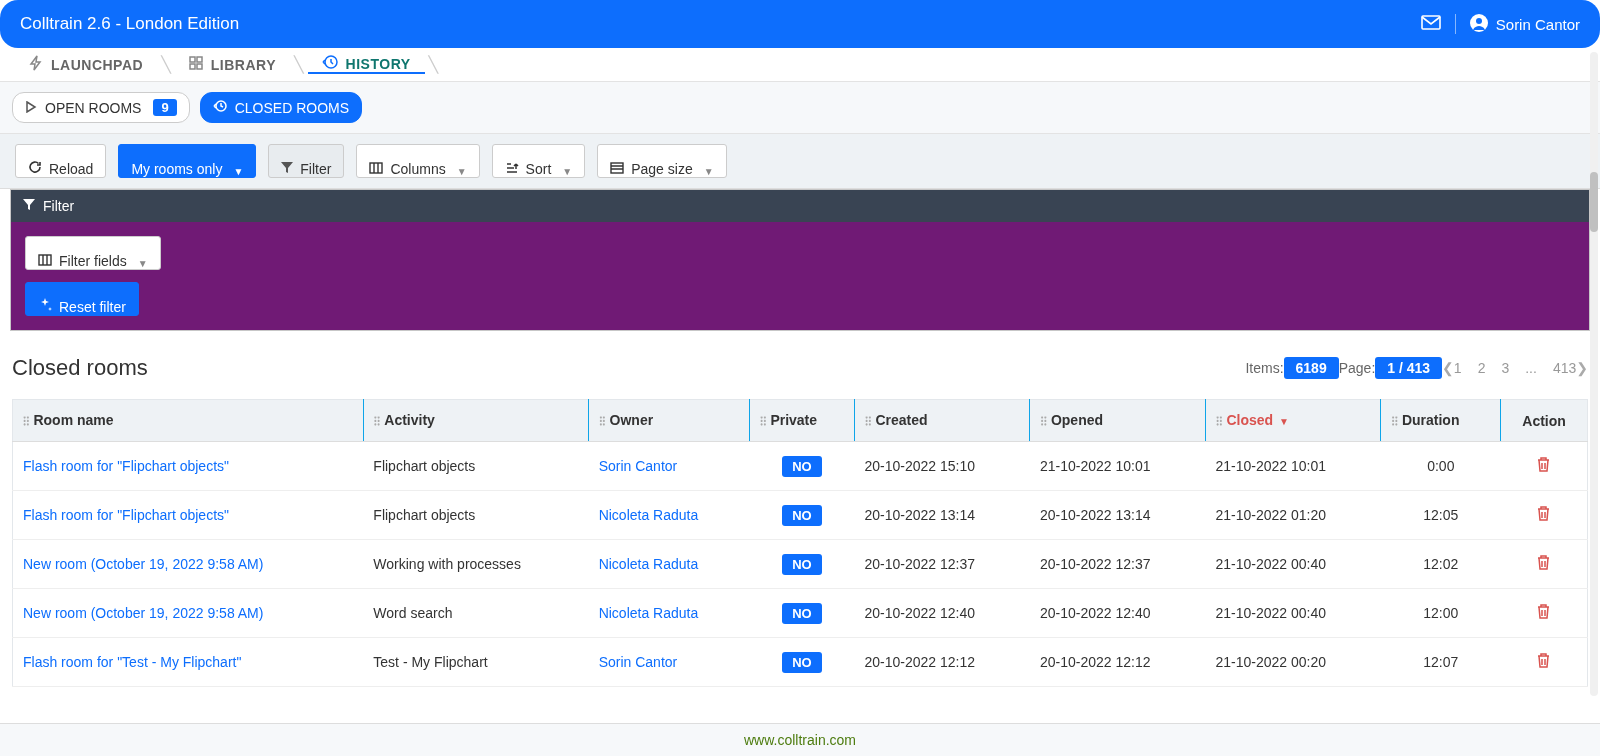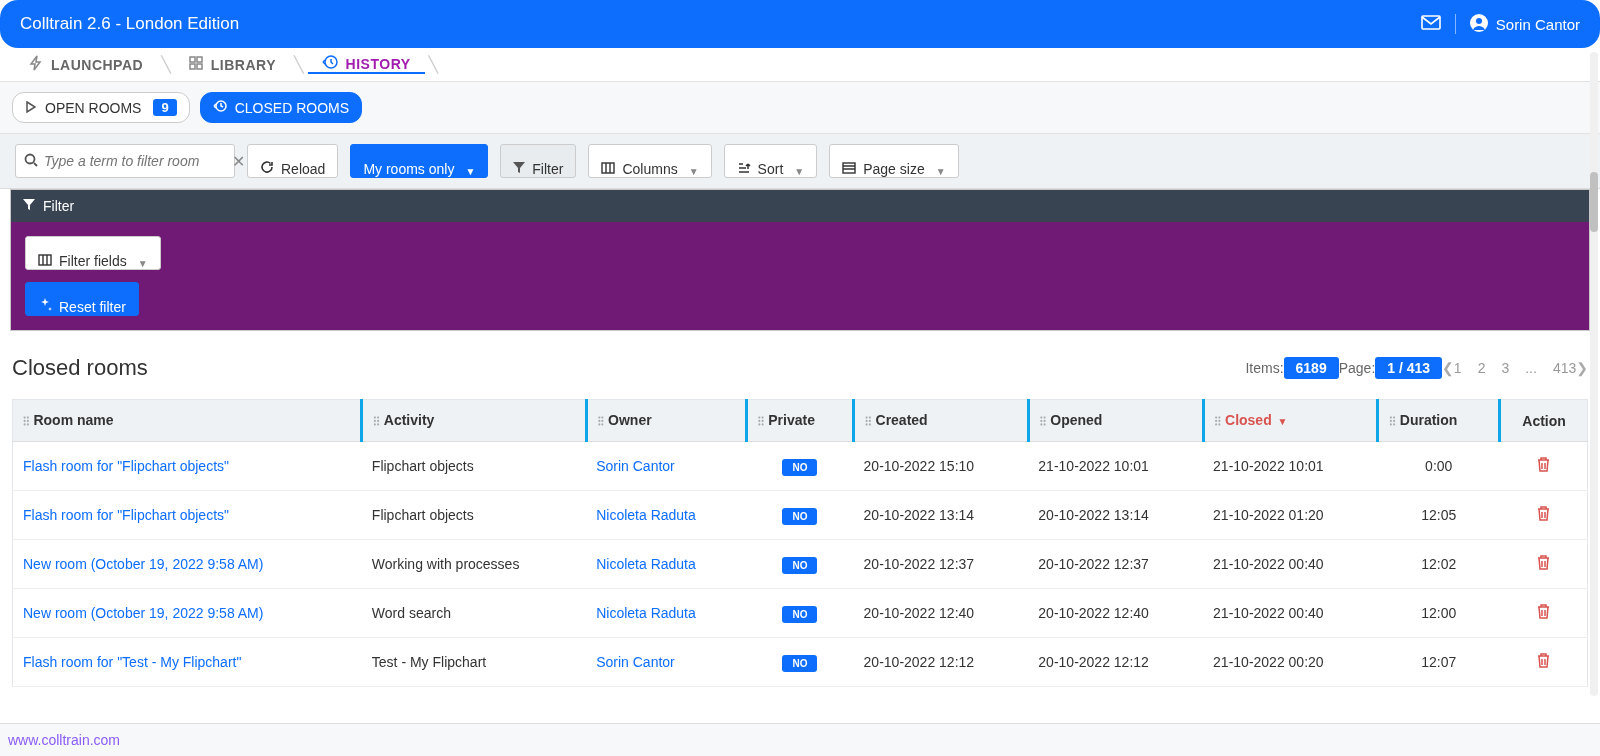--- a/index.html
+++ b/index.html
@@ -7,21 +7,21 @@
 
 .topbar { background: #0d6efd; color: #fff; height: 48px; display: flex; align-items: center; justify-content: space-between; padding: 0 20px; border-radius: 18px; }
 .topbar .title { font-size: 17px; font-weight: 400; }
 .topbar .right { display: flex; align-items: center; gap: 14px; }
 .topbar .divider { width: 1px; height: 20px; background: rgba(255,255,255,0.5); }
 .topbar .user { display: flex; align-items: center; gap: 8px; font-size: 15px; }
 .icon-svg { display: inline-block; vertical-align: middle; }
 
 .nav-tabs { display: flex; align-items: center; padding: 0 15px; height: 34px; border-bottom: 1px solid #e3e3e3; background: #fff; }
 .nav-tab { display: flex; align-items: center; gap: 8px; padding: 0 14px; height: 18px; color: #666; font-size: 14px; font-weight: 600; letter-spacing: 0.5px; text-transform: uppercase; cursor: pointer; }
-.nav-tab.active { color: #a21caf; border-bottom: 2px solid #0d6efd; }
+.nav-tab.active { color: #0f766e; border-bottom: 2px solid #0d6efd; }
 .nav-sep { color: #ccc; font-size: 16px; margin: 0 4px; }
 
 .subnav { display: flex; gap: 10px; padding: 10px 12px; background: #f6f8fa; border-bottom: 1px solid #e3e3e3; }
 .pill-btn { display: inline-flex; align-items: center; gap: 8px; padding: 6px 12px; border: 1px solid #ccc; background: #fff; border-radius: 12px; cursor: pointer; font-size: 14px; color: #333; }
 .pill-btn.primary { background: #0d6efd; color: #fff; border-color: #0d6efd; }
 .pill-btn .badge { background: #0d6efd; color: #fff; padding: 1px 8px; border-radius: 3px; font-size: 13px; font-weight: 600; margin-left: 4px; }
 .pill-btn.primary .icon-svg path, .pill-btn.primary .icon-svg circle { stroke: #fff; }
 
 .toolbar { display: flex; gap: 12px; padding: 10px 15px; background: #eef2f5; border-bottom: 1px solid #ddd; }
 .search-wrap { display: flex; align-items: center; border: 1px solid #ccc; background: #fff; border-radius: 3px; padding: 0 8px; height: 34px; width: 220px; }
@@ -41,32 +41,32 @@
 .content { padding: 8px 12px 0; }
 .content-header { display: flex; justify-content: space-between; align-items: center; margin-bottom: 18px; }
 .content-header h2 { font-size: 22px; font-weight: 400; color: #333; }
 .pager { display: flex; align-items: center; font-size: 14px; color: #666; }
 .pager .badge-blue { background: #0d6efd; color: #fff; padding: 3px 12px; border-radius: 3px; font-weight: 700; }
 .pager .page-links { display: flex; align-items: center; gap: 16px; }
 .pager .page-links span { cursor: pointer; color: #999; }
 .pager .arrow { color: #aaa; cursor: pointer; font-size: 14px; }
 
 table { width: 100%; border-collapse: collapse; border: 1px solid #e3e7eb; }
-thead th { background: #eef2f5; text-align: left; padding: 12px 10px; font-weight: 600; font-size: 14px; color: #333; border-bottom: 1px solid #ddd; border-right: 3px solid #0ea5e9; }
+thead th { background: #eef2f5; text-align: left; padding: 12px 10px; font-weight: 600; font-size: 14px; color: #333; border-bottom: 1px solid #ddd; border-right: 1px solid #0ea5e9; }
 thead th:last-child { border-right: none; text-align: center; }
 thead th.sorted { color: #d9534f; }
 thead th .grip { color: #aaa; margin-right: 4px; font-size: 12px; }
 thead th .sort-caret { color: #d9534f; font-size: 10px; margin-left: 2px; }
 tbody td { padding: 14px 10px; border-bottom: 1px solid #eee; font-size: 14px; vertical-align: middle; }
 tbody td.link { color: #0d6efd; cursor: pointer; }
 tbody td.center { text-align: center; }
-.no-badge { background: #0d6efd; color: #fff; padding: 3px 10px; border-radius: 3px; font-size: 10px; font-weight: 600; }
+.no-badge { background: #0d6efd; color: #fff; padding: 3px 10px; border-radius: 3px; font-size: 13px; font-weight: 600; }
 .trash { color: #d9534f; cursor: pointer; font-size: 16px; }
 
-.footer { position: fixed; bottom: 0; left: 0; right: 0; padding: 8px; background: #f6f8fa; border-top: 1px solid #ddd; color: #8b5cf6; font-size: 14px; }
+.footer { position: fixed; bottom: 0; left: 0; right: 0; text-align: center; padding: 8px; background: #f6f8fa; border-top: 1px solid #ddd; color: #4d7c0f; font-size: 14px; }
 
 .scrollbar-fake { position: fixed; right: 2px; top: 52px; width: 8px; bottom: 60px; background: #f0f0f0; border-radius: 4px; }
 .scrollbar-thumb { position: absolute; top: 120px; width: 8px; height: 60px; background: #c0c0c0; border-radius: 4px; }
 </style>
 </head>
 <body>
 
 <div class="topbar">
   <div class="title">Colltrain 2.6 - London Edition</div>
   <div class="right">
@@ -139,30 +139,20 @@
       <svg width="14" height="14" viewBox="0 0 14 14" fill="none" stroke="#fff" stroke-width="1.5">
           <circle cx="8" cy="7" r="5"></circle>
           <path d="M8 4v3l2 1M1 7l2-2M1 7l2 2"></path>
         </svg>
     </span>
     <span>CLOSED ROOMS</span>
   </div>
 </div>
 
 <div class="toolbar">
-  <div class="search-wrap">
-    <span class="icon-svg">
-      <svg width="14" height="14" viewBox="0 0 14 14" fill="none" stroke="#555" stroke-width="1.8">
-          <circle cx="6" cy="6" r="4.5"></circle>
-          <path d="M10 10l3 3"></path>
-        </svg>
-    </span>
-    <input type="text" placeholder="Type a term to filter room" style="">
-    <span class="clear">✕</span>
-  </div>
   <div class="tool-btn">
     <span class="icon-svg">
       <svg width="14" height="14" viewBox="0 0 14 14" fill="none" stroke="#333" stroke-width="1.6">
           <path d="M12 7a5 5 0 1 1-1.5-3.5M12 2v3h-3"></path>
         </svg>
     </span>
     <span>Reload</span>
   </div>
   <div class="tool-btn primary">
     <span>My rooms only</span>

